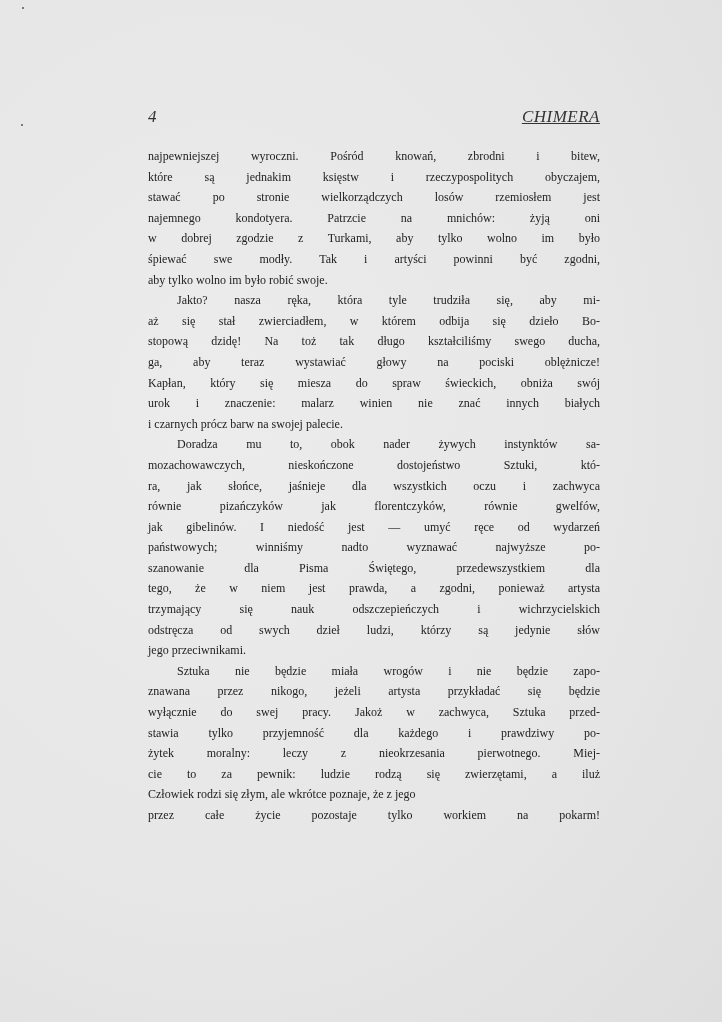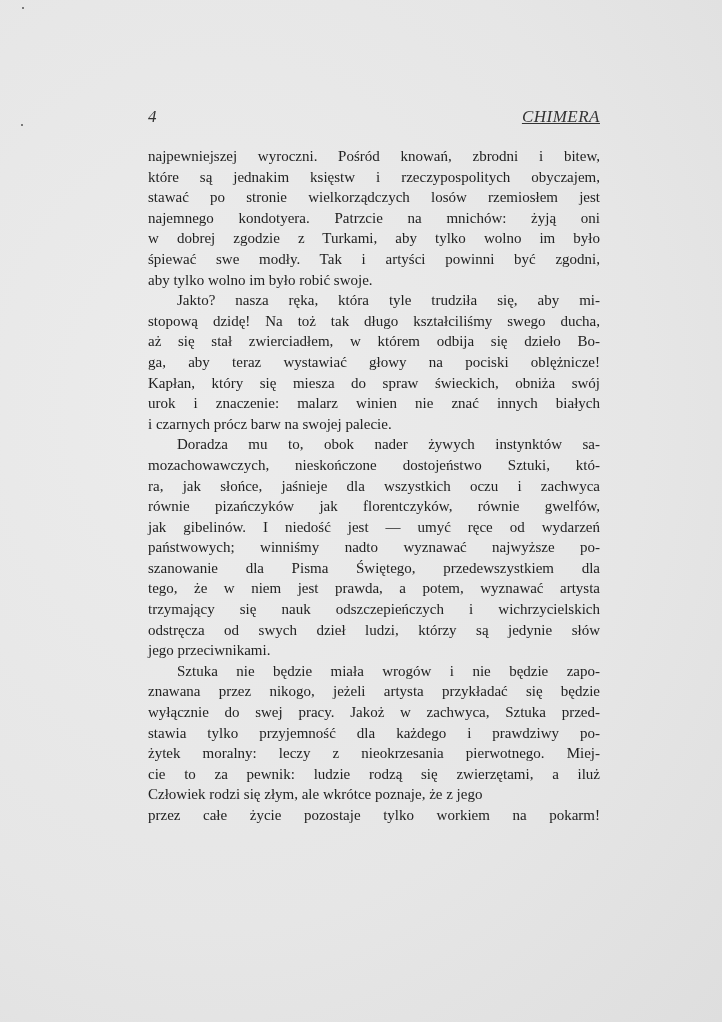--- a/index.html
+++ b/index.html
@@ -13,21 +13,21 @@
   }
   .speck { position: absolute; width: 2px; height: 2px; border-radius: 50%; background: #555; }
   .header {
     position: absolute; left: 148px; top: 107px; width: 452px; height: 22px;
     font-style: italic; font-size: 17px; color: #333;
   }
   .header .num { position: absolute; left: 0; top: 0; }
   .header .title { position: absolute; right: 0; top: 0; letter-spacing: 0.5px; text-decoration: underline; }
   .body-text {
     position: absolute; left: 148px; top: 146px; width: 452px;
-    font-size: 15px; line-height: 20.6px;
+    font-size: 12px; line-height: 20.6px;
   }
   .line { display: block; white-space: nowrap; text-align: justify; text-align-last: justify; height: 20.6px; }
   .line.last { text-align-last: left; }
   .line.indent { padding-left: 29px; }
 </style>
 </head>
 <body>
 
 <span class="speck" style="left:22px;top:7px;"></span>
 <span class="speck" style="left:21px;top:124px;"></span>
@@ -42,36 +42,36 @@
       <span class="line">najpewniejszej wyroczni.  Pośród knowań, zbrodni i bitew,</span>
       <span class="line">które są jednakim księstw i rzeczypospolitych obyczajem,</span>
       <span class="line">stawać po stronie wielkorządczych losów rzemiosłem jest</span>
       <span class="line">najemnego kondotyera.  Patrzcie na mnichów: żyją oni</span>
       <span class="line">w dobrej zgodzie z Turkami, aby tylko wolno im było</span>
       <span class="line">śpiewać swe modły.  Tak i artyści powinni być zgodni,</span>
       <span class="line last">aby tylko wolno im było robić swoje.</span>
     </div>
     <div>
       <span class="line indent">Jakto? nasza ręka, która tyle trudziła się, aby mi-</span>
+      <span class="line">aż się stał zwierciadłem, w którem odbija się dzieło Bo-</span>
       <span class="line">stopową dzidę! Na toż tak długo kształciliśmy swego ducha,</span>
-      <span class="line">aż się stał zwierciadłem, w którem odbija się dzieło Bo-</span>
       <span class="line">ga, aby teraz wystawiać głowy na pociski oblężnicze!</span>
       <span class="line">Kapłan, który się miesza do spraw świeckich, obniża swój</span>
       <span class="line">urok i znaczenie: malarz winien nie znać innych białych</span>
       <span class="line last">i czarnych prócz barw na swojej palecie.</span>
     </div>
     <div>
       <span class="line indent">Doradza mu to, obok nader żywych instynktów sa-</span>
       <span class="line">mozachowawczych, nieskończone dostojeństwo Sztuki, któ-</span>
       <span class="line">ra, jak słońce, jaśnieje dla wszystkich oczu i zachwyca</span>
       <span class="line">równie pizańczyków jak florentczyków, równie gwelfów,</span>
       <span class="line">jak gibelinów.  I niedość jest — umyć ręce od wydarzeń</span>
       <span class="line">państwowych; winniśmy nadto wyznawać najwyższe po-</span>
       <span class="line">szanowanie dla Pisma Świętego, przedewszystkiem dla</span>
-      <span class="line">tego, że w niem jest prawda, a potem, wyznawać artysta</span>
+      <span class="line">tego, że w niem jest prawda, a zgodni, ponieważ artysta</span>
       <span class="line">trzymający się nauk odszczepieńczych i wichrzycielskich</span>
       <span class="line">odstręcza od swych dzieł ludzi, którzy są jedynie słów</span>
       <span class="line last">jego przeciwnikami.</span>
     </div>
     <div>
       <span class="line indent">Sztuka nie będzie miała wrogów i nie będzie zapo-</span>
       <span class="line">znawana przez nikogo, jeżeli artysta przykładać się będzie</span>
       <span class="line">wyłącznie do swej pracy.  Jakoż w zachwyca, Sztuka przed-</span>
       <span class="line">stawia tylko przyjemność dla każdego i prawdziwy po-</span>
       <span class="line">żytek moralny: leczy z nieokrzesania pierwotnego.  Miej-</span>

